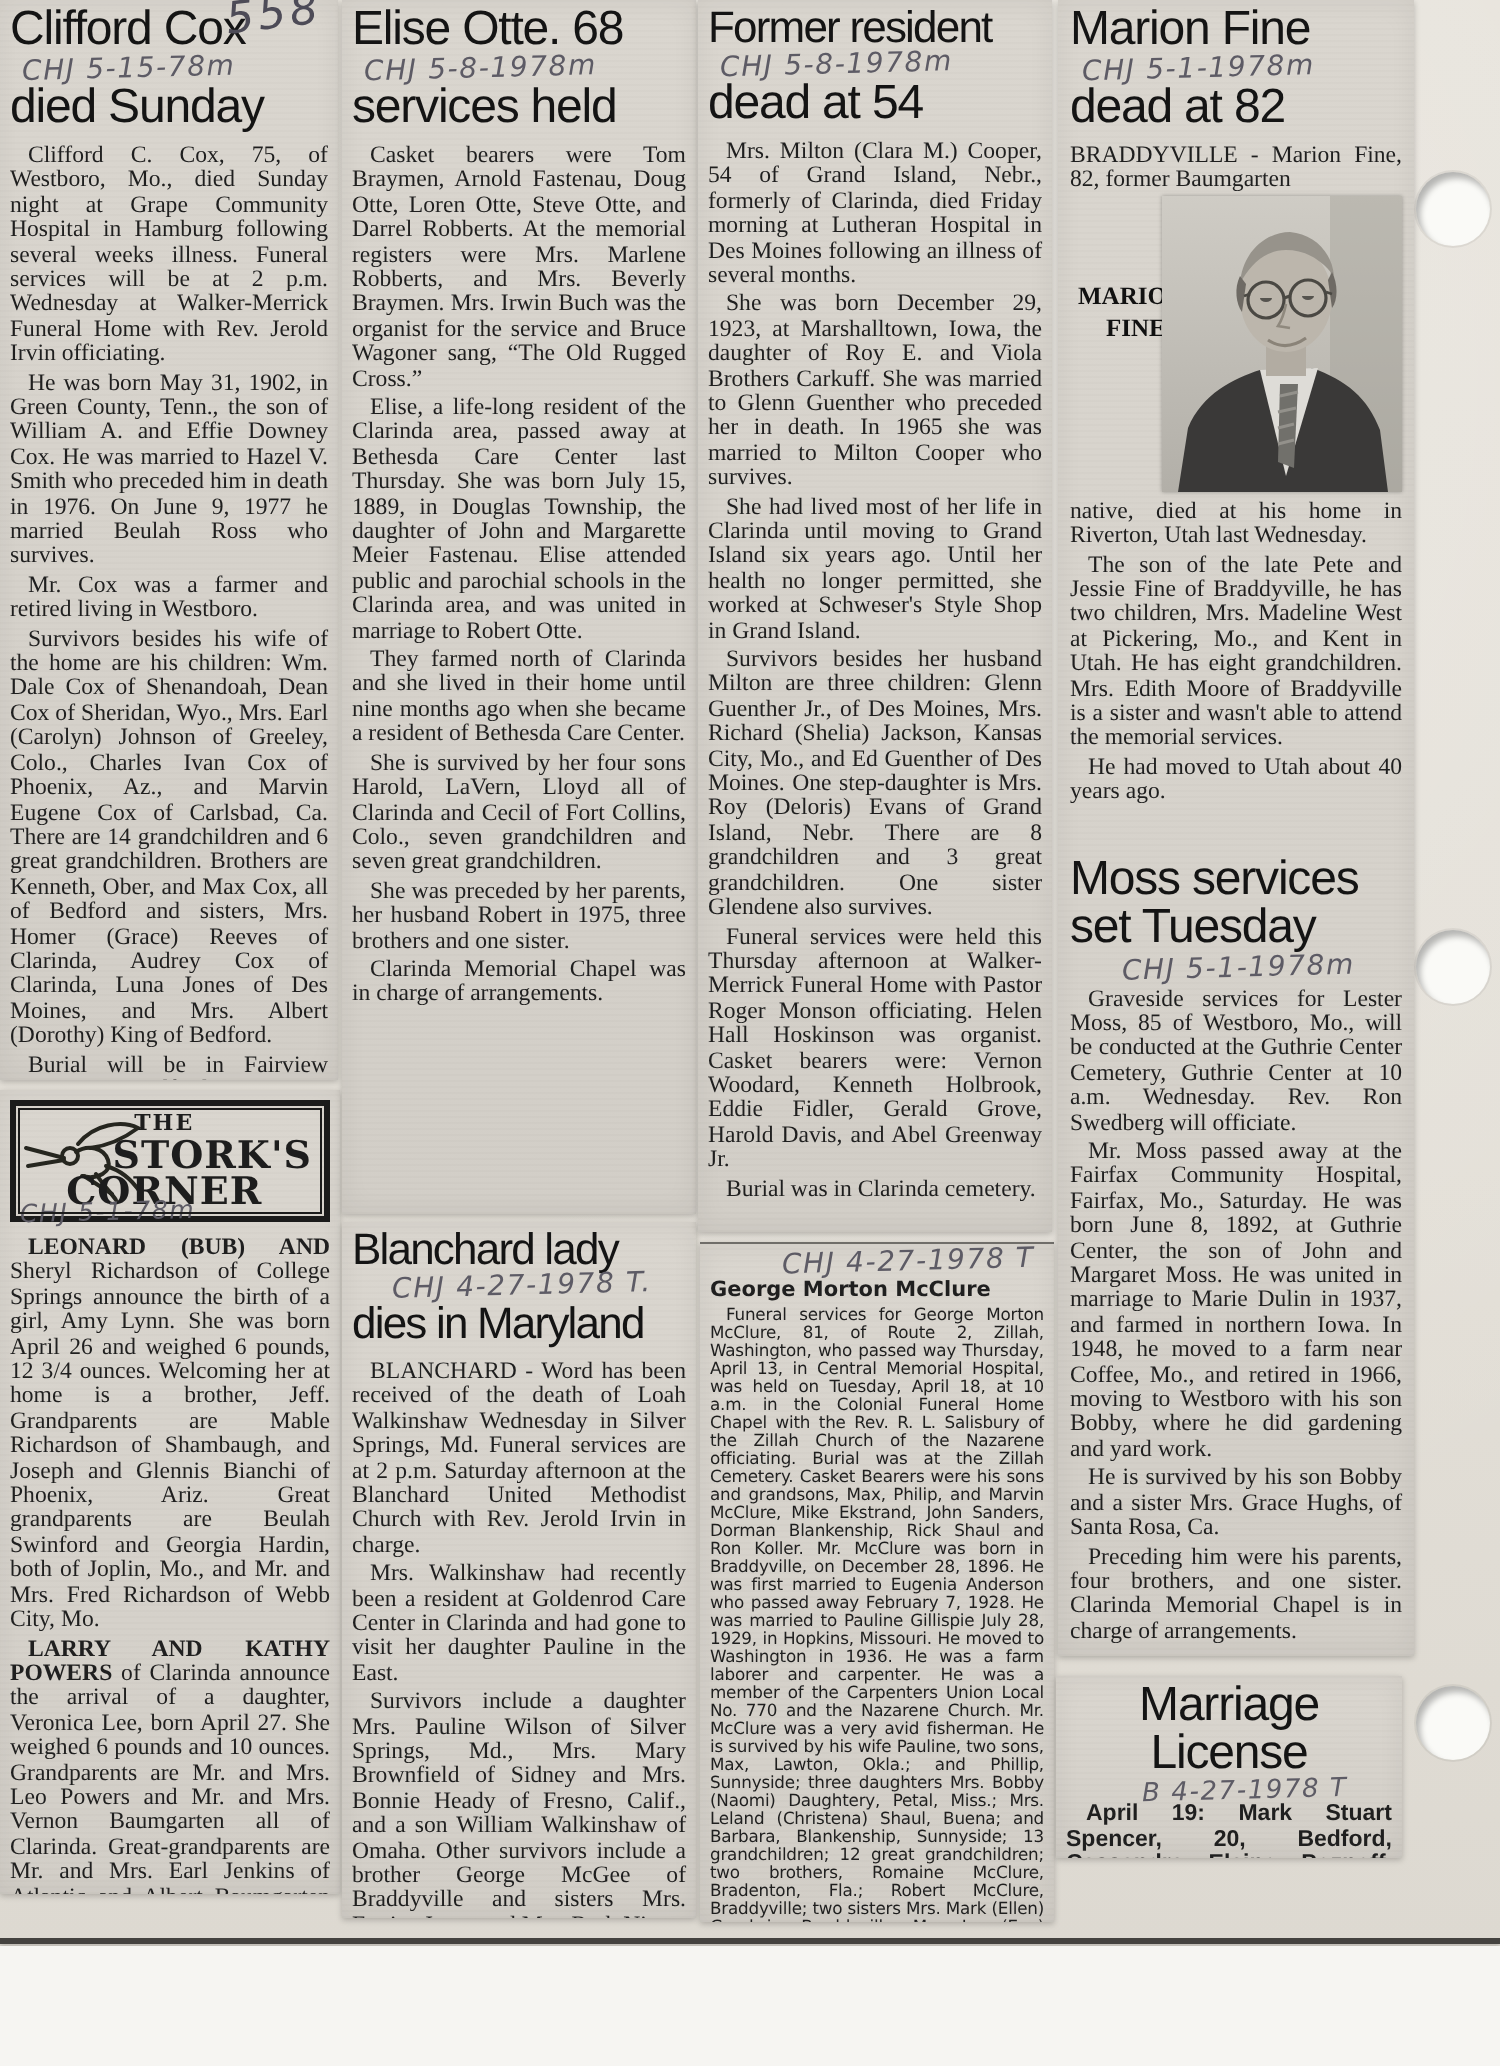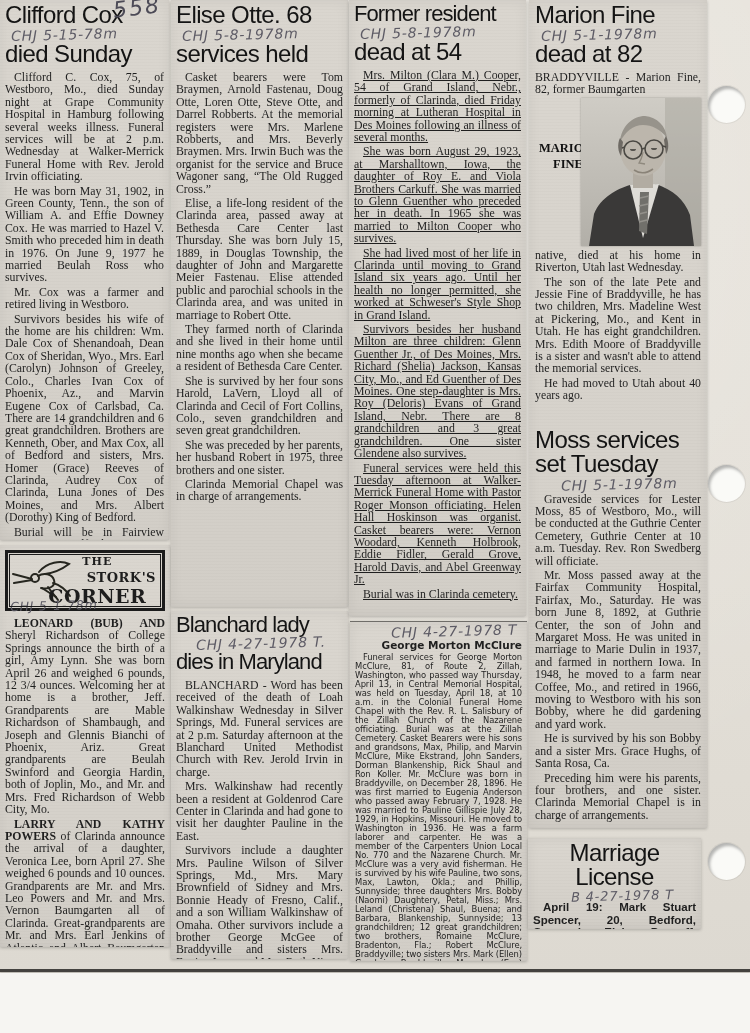--- a/index.html
+++ b/index.html
@@ -62,29 +62,29 @@
     position:relative;border:3px solid #1b1b1b;height:55px;margin:2px 0 6px 0;
   }
   .storkbox:after{
     content:"";position:absolute;inset:1px;border:1px solid #1b1b1b;pointer-events:none;
   }
   .storktitle{
     position:absolute;right:6px;top:1px;text-align:center;
     font-family:"DejaVu Serif", serif;font-weight:bold;color:#1d1d1d;
   }
   .storktitle .t1{font-size:11px;line-height:15px;letter-spacing:1px;}
-  .storktitle .t2{font-size:13px;line-height:18px;letter-spacing:.5px;margin-left:48px;}
+  .storktitle .t2{font-size:19px;line-height:18px;letter-spacing:.5px;margin-left:48px;}
   .storktitle .t3{font-size:19px;line-height:19px;letter-spacing:.5px;}
   .storkbird{position:absolute;left:3px;top:4px;}
   .stork-hw{position:absolute;left:2px;bottom:-4px;font-size:12.5px;}
   
   .smallprint{font-family:"DejaVu Sans", sans-serif;}
   .smallprint .hwc{margin:0 0 0 36px;height:14px;}
   .smallprint .title{
-    text-align:right;font-weight:bold;font-size:10.5px;line-height:11px;margin:1px 0 2px 0;
+    text-align:left;font-weight:bold;font-size:10.5px;line-height:11px;margin:1px 0 2px 0;
   }
   .smallprint .sp-body{
     font-size:8.4px;line-height:9px;text-align:justify;letter-spacing:-0.1px;text-indent:8px;margin:0;
   }
   
   .photorow{position:relative;height:149px;margin:2px 0 2px 0;}
   .photocap{
     position:absolute;left:4px;top:42px;width:52px;
     font-family:"Liberation Serif", serif;font-weight:bold;font-size:12.5px;line-height:16px;color:#111;
   }
@@ -171,26 +171,26 @@
       <p>BLANCHARD - Word has been received of the death of Loah Walkinshaw Wednesday in Silver Springs, Md. Funeral services are at 2 p.m. Saturday afternoon at the Blanchard United Methodist Church with Rev. Jerold Irvin in charge.</p>
       <p>Mrs. Walkinshaw had recently been a resident at Goldenrod Care Center in Clarinda and had gone to visit her daughter Pauline in the East.</p>
       <p>Survivors include a daughter Mrs. Pauline Wilson of Silver Springs, Md., Mrs. Mary Brownfield of Sidney and Mrs. Bonnie Heady of Fresno, Calif., and a son William Walkinshaw of Omaha. Other survivors include a brother George McGee of Braddyville and sisters Mrs. Eunice Jones and Mrs. Ruth Nine.</p>
     </div>
   </article>
 
   <article class="clip" style="left:349px;top:0;width:177px;height:616px;">
     <h1 class="hl small">Former resident</h1>
     <div class="hw hw-top">CHJ 5-8-1978m</div>
     <h1 class="hl">dead at 54</h1>
-    <div class="bodytext" style="margin-top:4px;text-decoration:underline;">
+    <div class="bodytext" style="margin-top:4px;">
       <p>Mrs. Milton (Clara M.) Cooper, 54 of Grand Island, Nebr., formerly of Clarinda, died Friday morning at Lutheran Hospital in Des Moines following an illness of several months.</p>
-      <p>She was born August 29, 1923, at Marshalltown, Iowa, the daughter of Roy E. and Viola Brothers Carkuff. She was married to Glenn Guenther who preceded her in death. In 1965 she was married to Milton Cooper who survives.</p>
+      <p>She was born December 29, 1923, at Marshalltown, Iowa, the daughter of Roy E. and Viola Brothers Carkuff. She was married to Glenn Guenther who preceded her in death. In 1965 she was married to Milton Cooper who survives.</p>
       <p>She had lived most of her life in Clarinda until moving to Grand Island six years ago. Until her health no longer permitted, she worked at Schweser's Style Shop in Grand Island.</p>
       <p>Survivors besides her husband Milton are three children: Glenn Guenther Jr., of Des Moines, Mrs. Richard (Shelia) Jackson, Kansas City, Mo., and Ed Guenther of Des Moines. One step-daughter is Mrs. Roy (Deloris) Evans of Grand Island, Nebr. There are 8 grandchildren and 3 great grandchildren. One sister Glendene also survives.</p>
-      <p>Funeral services were held this Tuesday afternoon at Walker-Merrick Funeral Home with Pastor Roger Monson officiating. Helen Hall Hoskinson was organist. Casket bearers were: Vernon Woodard, Kenneth Holbrook, Eddie Fidler, Gerald Grove, Harold Davis, and Abel Greenway Jr.</p>
+      <p>Funeral services were held this Thursday afternoon at Walker-Merrick Funeral Home with Pastor Roger Monson officiating. Helen Hall Hoskinson was organist. Casket bearers were: Vernon Woodard, Kenneth Holbrook, Eddie Fidler, Gerald Grove, Harold Davis, and Abel Greenway Jr.</p>
       <p>Burial was in Clarinda cemetery.</p>
     </div>
   </article>
 
   <article class="clip smallprint" style="left:350px;top:621px;width:177px;height:340px;border-top:1px solid #6f6d69;">
     <div class="hw hwc">CHJ 4-27-1978 T</div>
     <div class="title">George Morton McClure</div>
     <p class="sp-body">Funeral services for George Morton McClure, 81, of Route 2, Zillah, Washington, who passed way Thursday, April 13, in Central Memorial Hospital, was held on Tuesday, April 18, at 10 a.m. in the Colonial Funeral Home Chapel with the Rev. R. L. Salisbury of the Zillah Church of the Nazarene officiating. Burial was at the Zillah Cemetery. Casket Bearers were his sons and grandsons, Max, Philip, and Marvin McClure, Mike Ekstrand, John Sanders, Dorman Blankenship, Rick Shaul and Ron Koller. Mr. McClure was born in Braddyville, on December 28, 1896. He was first married to Eugenia Anderson who passed away February 7, 1928. He was married to Pauline Gillispie July 28, 1929, in Hopkins, Missouri. He moved to Washington in 1936. He was a farm laborer and carpenter. He was a member of the Carpenters Union Local No. 770 and the Nazarene Church. Mr. McClure was a very avid fisherman. He is survived by his wife Pauline, two sons, Max, Lawton, Okla.; and Phillip, Sunnyside; three daughters Mrs. Bobby (Naomi) Daughtery, Petal, Miss.; Mrs. Leland (Christena) Shaul, Buena; and Barbara, Blankenship, Sunnyside; 13 grandchildren; 12 great grandchildren; two brothers, Romaine McClure, Bradenton, Fla.; Robert McClure, Braddyville; two sisters Mrs. Mark (Ellen) Goodwin, Braddyville, Mrs. Joe (Eva) Clymens, Pickering, Mo.; one brother Virgil McClure and one sister Mary Jackson pre-deceased him.</p>
   </article>
 
@@ -236,21 +236,21 @@
       <p class="noind">native, died at his home in Riverton, Utah last Wednesday.</p>
       <p>The son of the late Pete and Jessie Fine of Braddyville, he has two children, Mrs. Madeline West at Pickering, Mo., and Kent in Utah. He has eight grandchildren. Mrs. Edith Moore of Braddyville is a sister and wasn't able to attend the memorial services.</p>
       <p>He had moved to Utah about 40 years ago.</p>
     </div>
 
     <section class="section2">
       <h1 class="hl">Moss services</h1>
       <h1 class="hl">set Tuesday</h1>
       <div class="hw hw-top" style="margin-left:26px;">CHJ 5-1-1978m</div>
       <div class="bodytext" style="margin-top:2px;">
-        <p>Graveside services for Lester Moss, 85 of Westboro, Mo., will be conducted at the Guthrie Center Cemetery, Guthrie Center at 10 a.m. Tuesday. Rev. Ron Swedberg will officiate.</p>
+        <p>Graveside services for Lester Moss, 85 of Westboro, Mo., will be conducted at the Guthrie Center Cemetery, Guthrie Center at 10 a.m. Wednesday. Rev. Ron Swedberg will officiate.</p>
         <p>Mr. Moss passed away at the Fairfax Community Hospital, Fairfax, Mo., Saturday. He was born June 8, 1892, at Guthrie Center, the son of John and Margaret Moss. He was united in marriage to Marie Dulin in 1937, and farmed in northern Iowa. In 1948, he moved to a farm near Coffee, Mo., and retired in 1966, moving to Westboro with his son Bobby, where he did gardening and yard work.</p>
         <p>He is survived by his son Bobby and a sister Mrs. Grace Hughs, of Santa Rosa, Ca.</p>
         <p>Preceding him were his parents, four brothers, and one sister. Clarinda Memorial Chapel is in charge of arrangements.</p>
       </div>
     </section>
   </article>
 
   <article class="clip" style="left:528px;top:838px;width:173px;height:91px;">
     <h1 class="hl center" style="line-height:1.0;">Marriage</h1>
     <h1 class="hl center" style="line-height:1.0;">License</h1>

